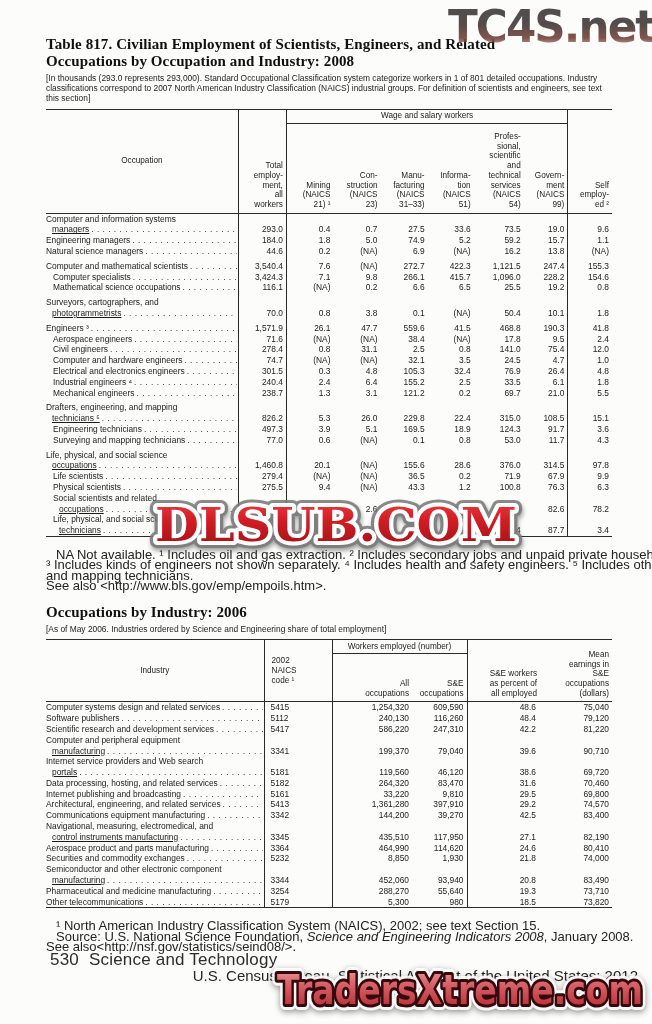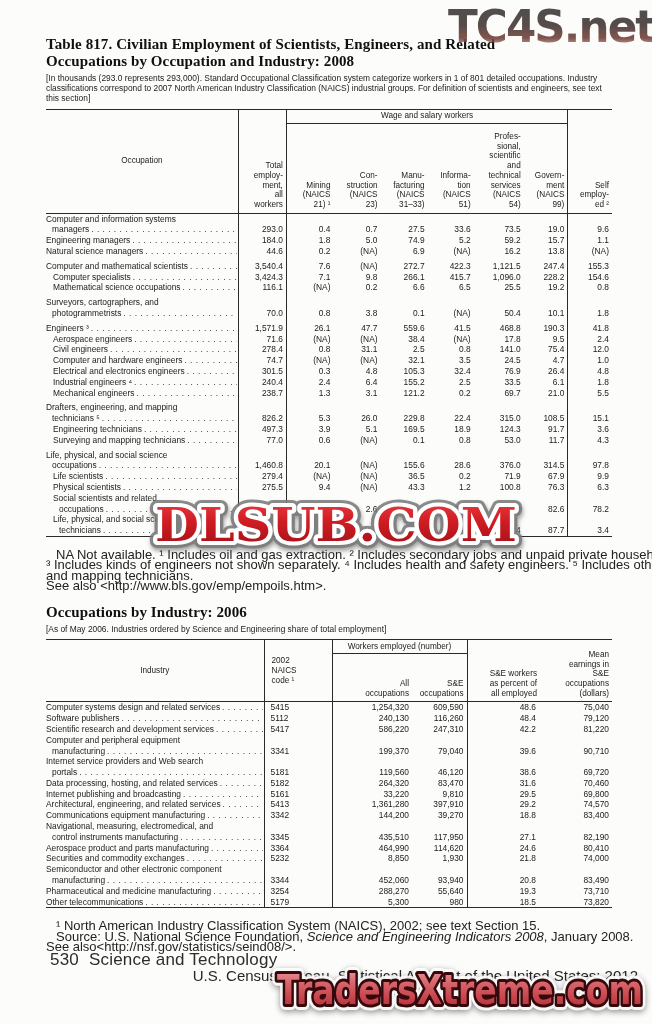--- a/index.html
+++ b/index.html
@@ -25,21 +25,21 @@
   .t817 .hr2 th{height:86px;}
   .t818 .hr2 th{height:44px;}
   td.val{text-align:right;padding-right:3px;white-space:nowrap;}
   td.nv{text-align:left;padding-left:6px;white-space:nowrap;}
   tr.g td{padding-top:4px;}
   .lline{display:flex;align-items:baseline;overflow:hidden;}
   .lline .txt{white-space:nowrap;}
   .lline .dots{flex:1;overflow:hidden;white-space:nowrap;color:#2c2c2c;margin:0 1px 0 2px;}
   .lline .dots::after{content:" . . . . . . . . . . . . . . . . . . . . . . . . . . . . . . . . . . . . . . . . . . . . . . . . . . . . . . . . . . . .";letter-spacing:.5px;}
   tr.i1 .lline .txt{padding-left:7px;}
-  .lline.cont .txt{padding-left:6px;}
+  .lline.cont .txt{padding-left:6px;text-decoration:underline;}
   tr.i1 .lline.cont .txt{padding-left:13px;}
   
   .fns{font-size:13px;line-height:10.3px;margin:13px 0 0 0;color:#222;}
   .fnline{white-space:nowrap;}
   .fnline.ind{text-indent:10px;}
   .fnline .it{font-style:italic;}
   .sect-gap{height:13px;}
   
   .footer-left{position:absolute;left:50px;top:950px;font-size:17px;color:#2c2c2c;letter-spacing:.2px;}
   .footer-left .pnum{margin-right:10px;}
@@ -678,21 +678,21 @@
       <td class="c-occ">
 
         <div class="lline llast">
                 <span class="txt">Communications equipment manufacturing</span>
                 <span class="dots"></span>
               </div>
       </td>
       <td class="val nv bL">3342</td>
       <td class="val bL">144,200</td>
       <td class="val">39,270</td>
-      <td class="val bL">18.8</td>
+      <td class="val bL">42.5</td>
       <td class="val">83,400</td>
     </tr>
           <tr>
       <td class="c-occ">
         <div class="lline lfirst">
                 <span class="txt">Navigational, measuring, electromedical, and</span>
               </div>
         <div class="lline llast cont">
                 <span class="txt">control instruments manufacturing</span>
                 <span class="dots"></span>

